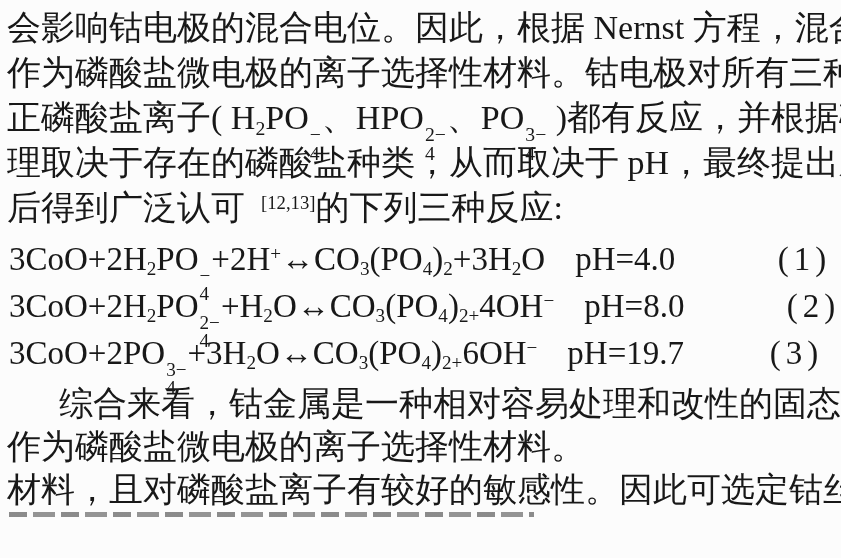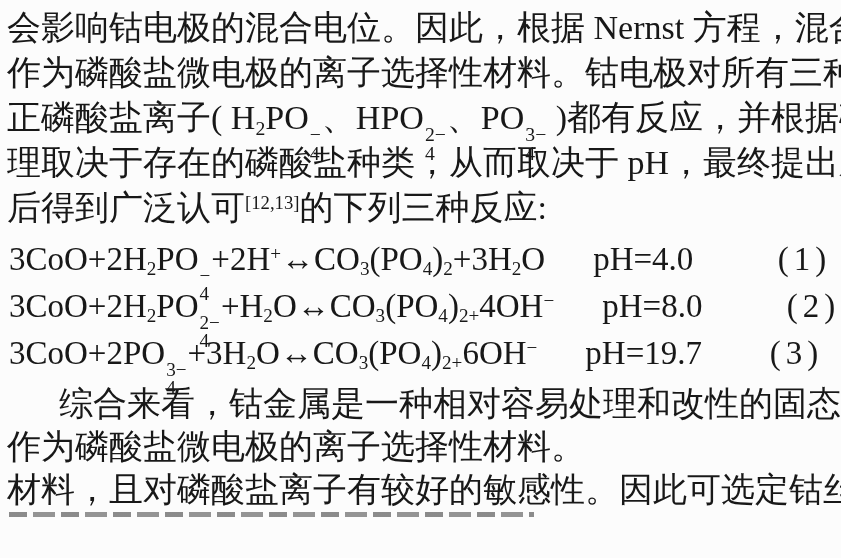--- a/index.html
+++ b/index.html
@@ -24,30 +24,30 @@
   .line.indent{text-indent:52px;}
 
   
   .eqs{margin-top:6px;}
   .eqrow{
     display:grid;grid-template-columns:1fr 146px 80px;
     font-size:33px;line-height:47px;height:47px;
     padding:0 14px 0 2px;align-items:stretch;gap:30px;
   }
   .formula{white-space:nowrap;text-align:left;}
-  .ph{white-space:nowrap;margin-left:18px;}
+  .ph{white-space:nowrap;}
   .eqnum{letter-spacing:5px;text-align:right;white-space:nowrap;}
 
   .para2{margin-top:5px;}
 
   
   sub,sup{font-size:0.58em;line-height:0;}
   sub{vertical-align:-0.28em;}
   sup{vertical-align:0.52em;}
-  sup.ref{font-size:0.55em;vertical-align:0.55em;letter-spacing:0;}
+  sup.ref{font-size:0.55em;vertical-align:0.55em;letter-spacing:0;margin-left:16px;}
 
   
   .stk{
     display:inline-flex;flex-direction:column;align-items:flex-start;
     font-size:0.58em;line-height:1;vertical-align:-0.62em;margin:0 1px;
   }
   .stk .top,.stk .bot{display:block;height:0.95em;line-height:0.95em;}
 
   
   .cut-strip{

